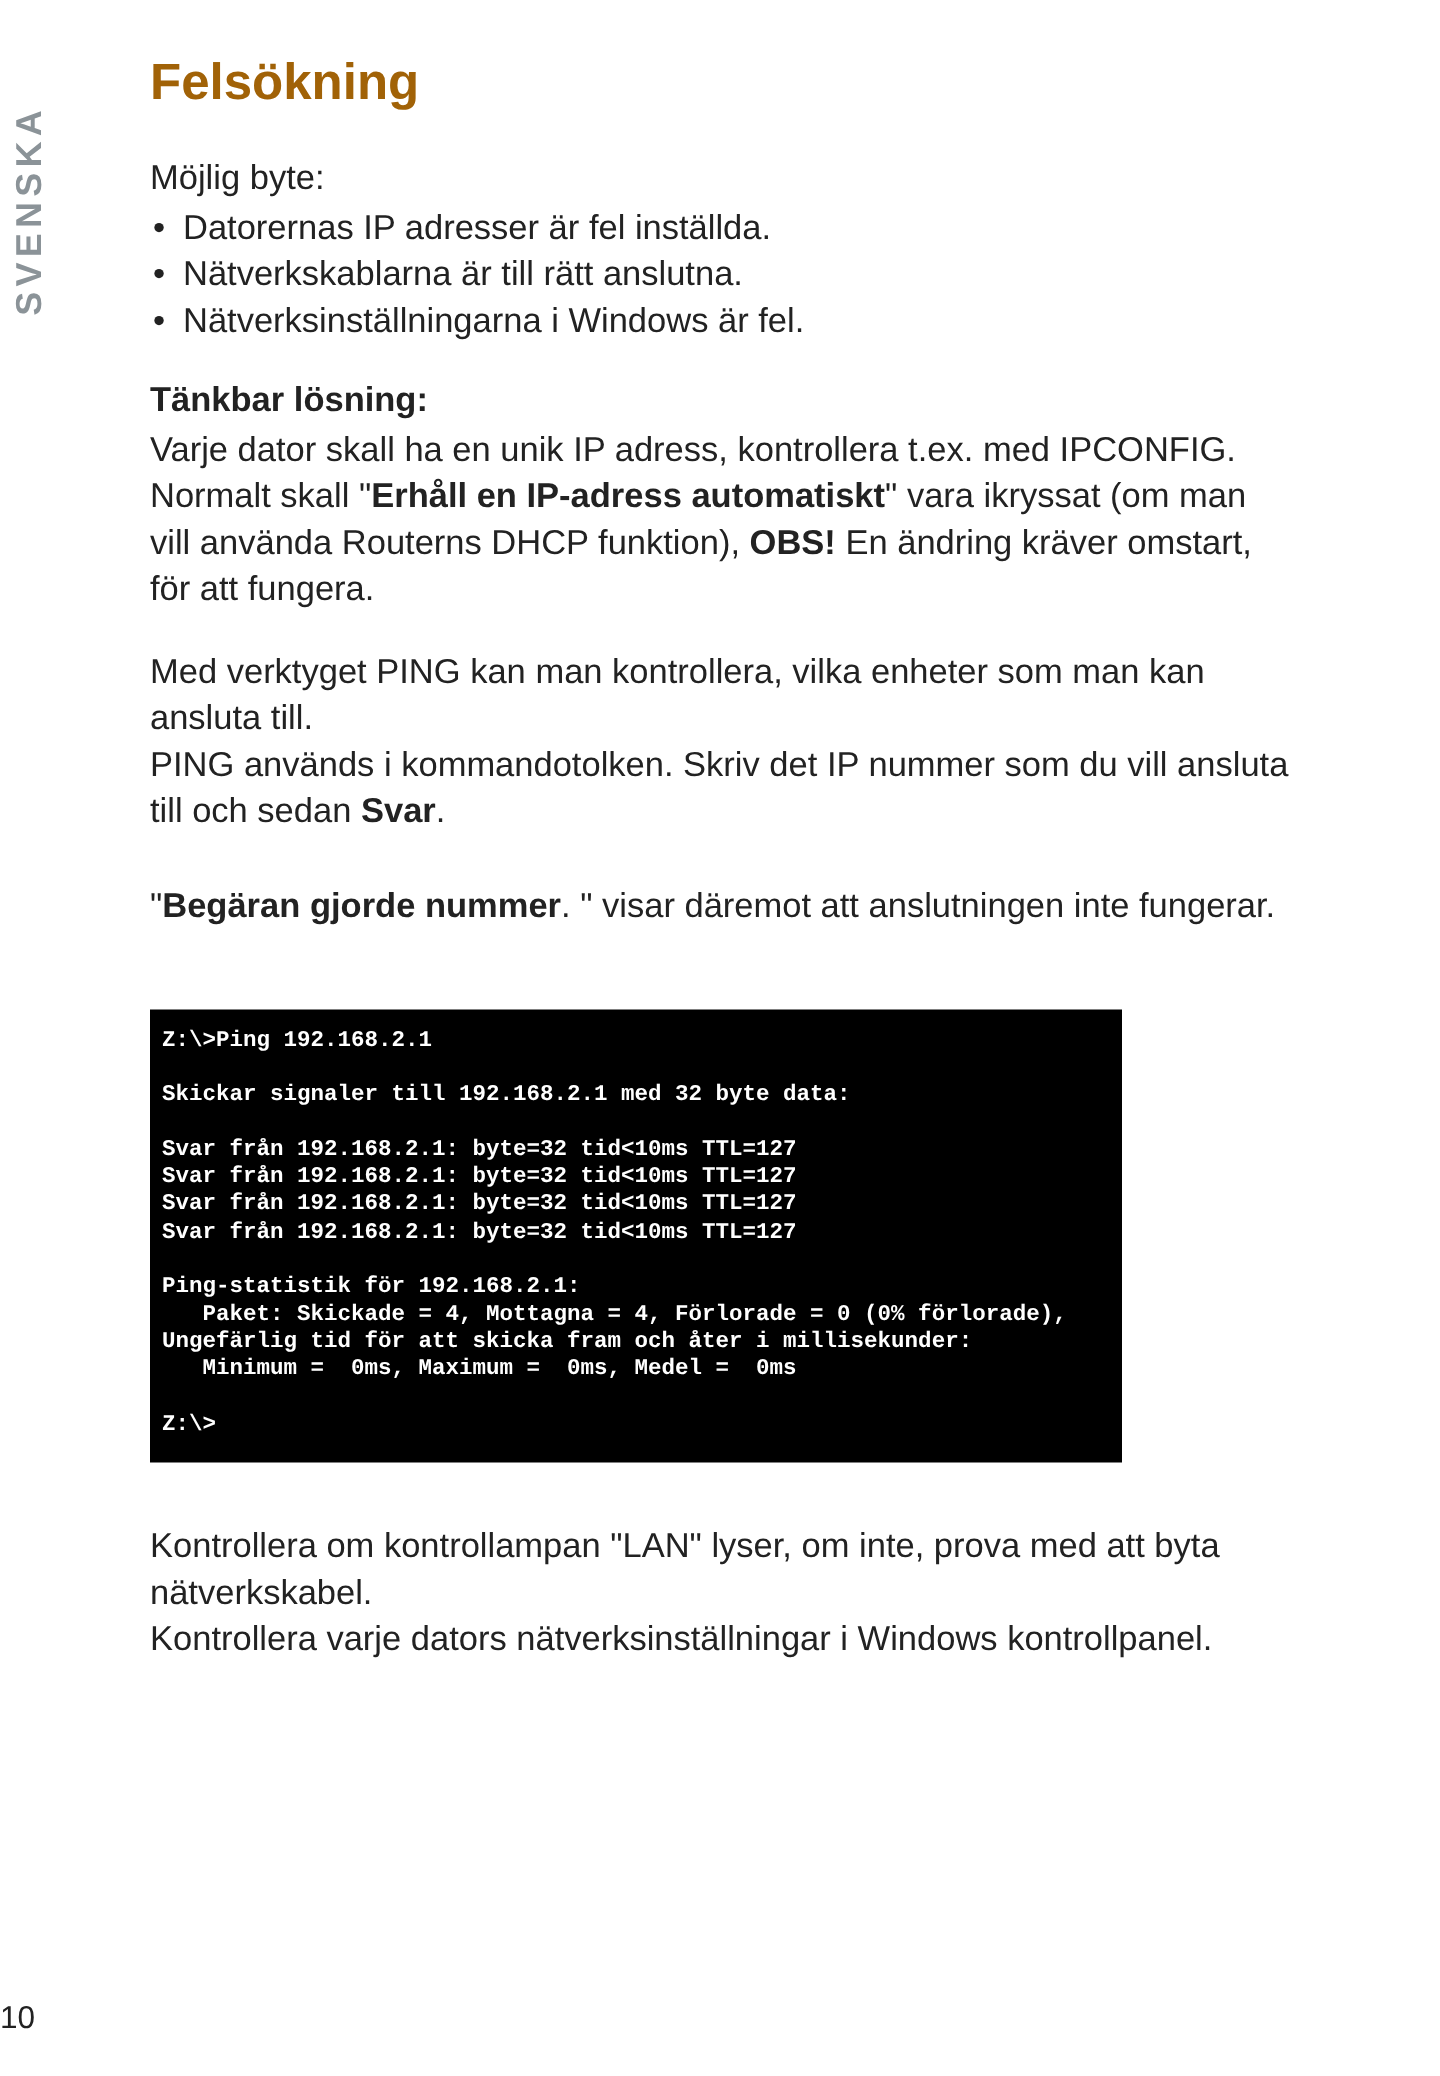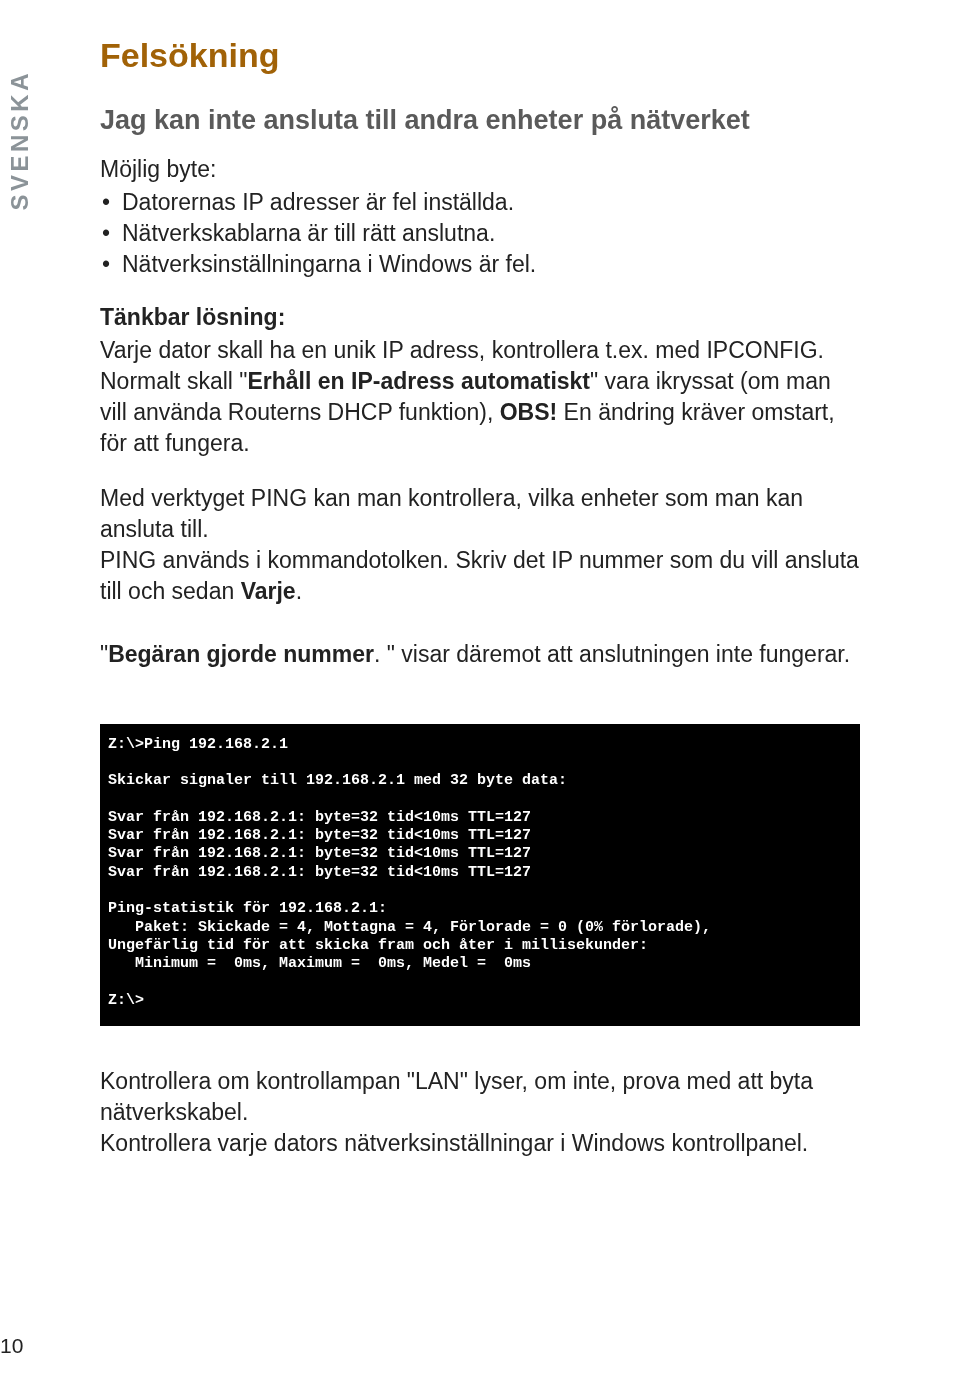--- a/index.html
+++ b/index.html
@@ -57,21 +57,21 @@
   .para .bold { font-weight: 700; }
   .terminal {
     background: #000;
     color: #fff;
     font-family: "Courier New", monospace;
     font-size: 15px;
     line-height: 1.22;
     white-space: pre;
     padding: 12px 8px 16px 8px;
     margin: 18px 0 40px 0;
-    width: 760px;
+    width: 648px;
     font-weight: 700;
   }
   .page-num {
     position: absolute;
     bottom: 26px;
     left: 0;
     right: 0;
     text-align: left;
     font-size: 21px;
     color: #222;
@@ -79,37 +79,36 @@
 </style>
 </head>
 <body>
 
 <div class="page">
 
   <div class="side-label">SVENSKA</div>
 
   <h1>Felsökning</h1>
 
-  <h2 class="sub">Jag kan inte ansluta till andra enheter på nätverket</h2>
 
   <div class="label-line">Möjlig byte:</div>
   <ul class="bullets">
     <li>Datorernas IP adresser är fel inställda.</li>
     <li>Nätverkskablarna är till rätt anslutna.</li>
     <li>Nätverksinställningarna i Windows är fel.</li>
   </ul>
 
   <div class="label-line" style="font-weight:700">Tänkbar lösning:</div>
   <div class="para">
     <span>Varje dator skall ha en unik IP adress, kontrollera t.ex. med IPCONFIG. Normalt skall "</span><span class="bold">Erhåll en IP-adress automatiskt</span><span>" vara ikryssat (om man vill använda Routerns DHCP funktion), </span><span class="bold">OBS!</span><span> En ändring kräver omstart, för att fungera.</span>
   </div>
 
   <div class="para" style="margin-bottom:0">
     <span>Med verktyget PING kan man kontrollera, vilka enheter som man kan ansluta till.</span><br>
-    <span>PING används i kommandotolken. Skriv det IP nummer som du vill ansluta till och sedan </span><span class="bold">Varje</span><span>.</span><br>
+    <span>PING används i kommandotolken. Skriv det IP nummer som du vill ansluta till och sedan </span><span class="bold">Svar</span><span>.</span><br>
     <br>
     <span>"</span><span class="bold">Begäran gjorde nummer</span><span>. " visar däremot att anslutningen inte fungerar.</span>
   </div>
 
   <div style="height:36px"></div>
 
   <div class="terminal">Z:\&gt;Ping 192.168.2.1
 
 Skickar signaler till 192.168.2.1 med 32 byte data:
 

